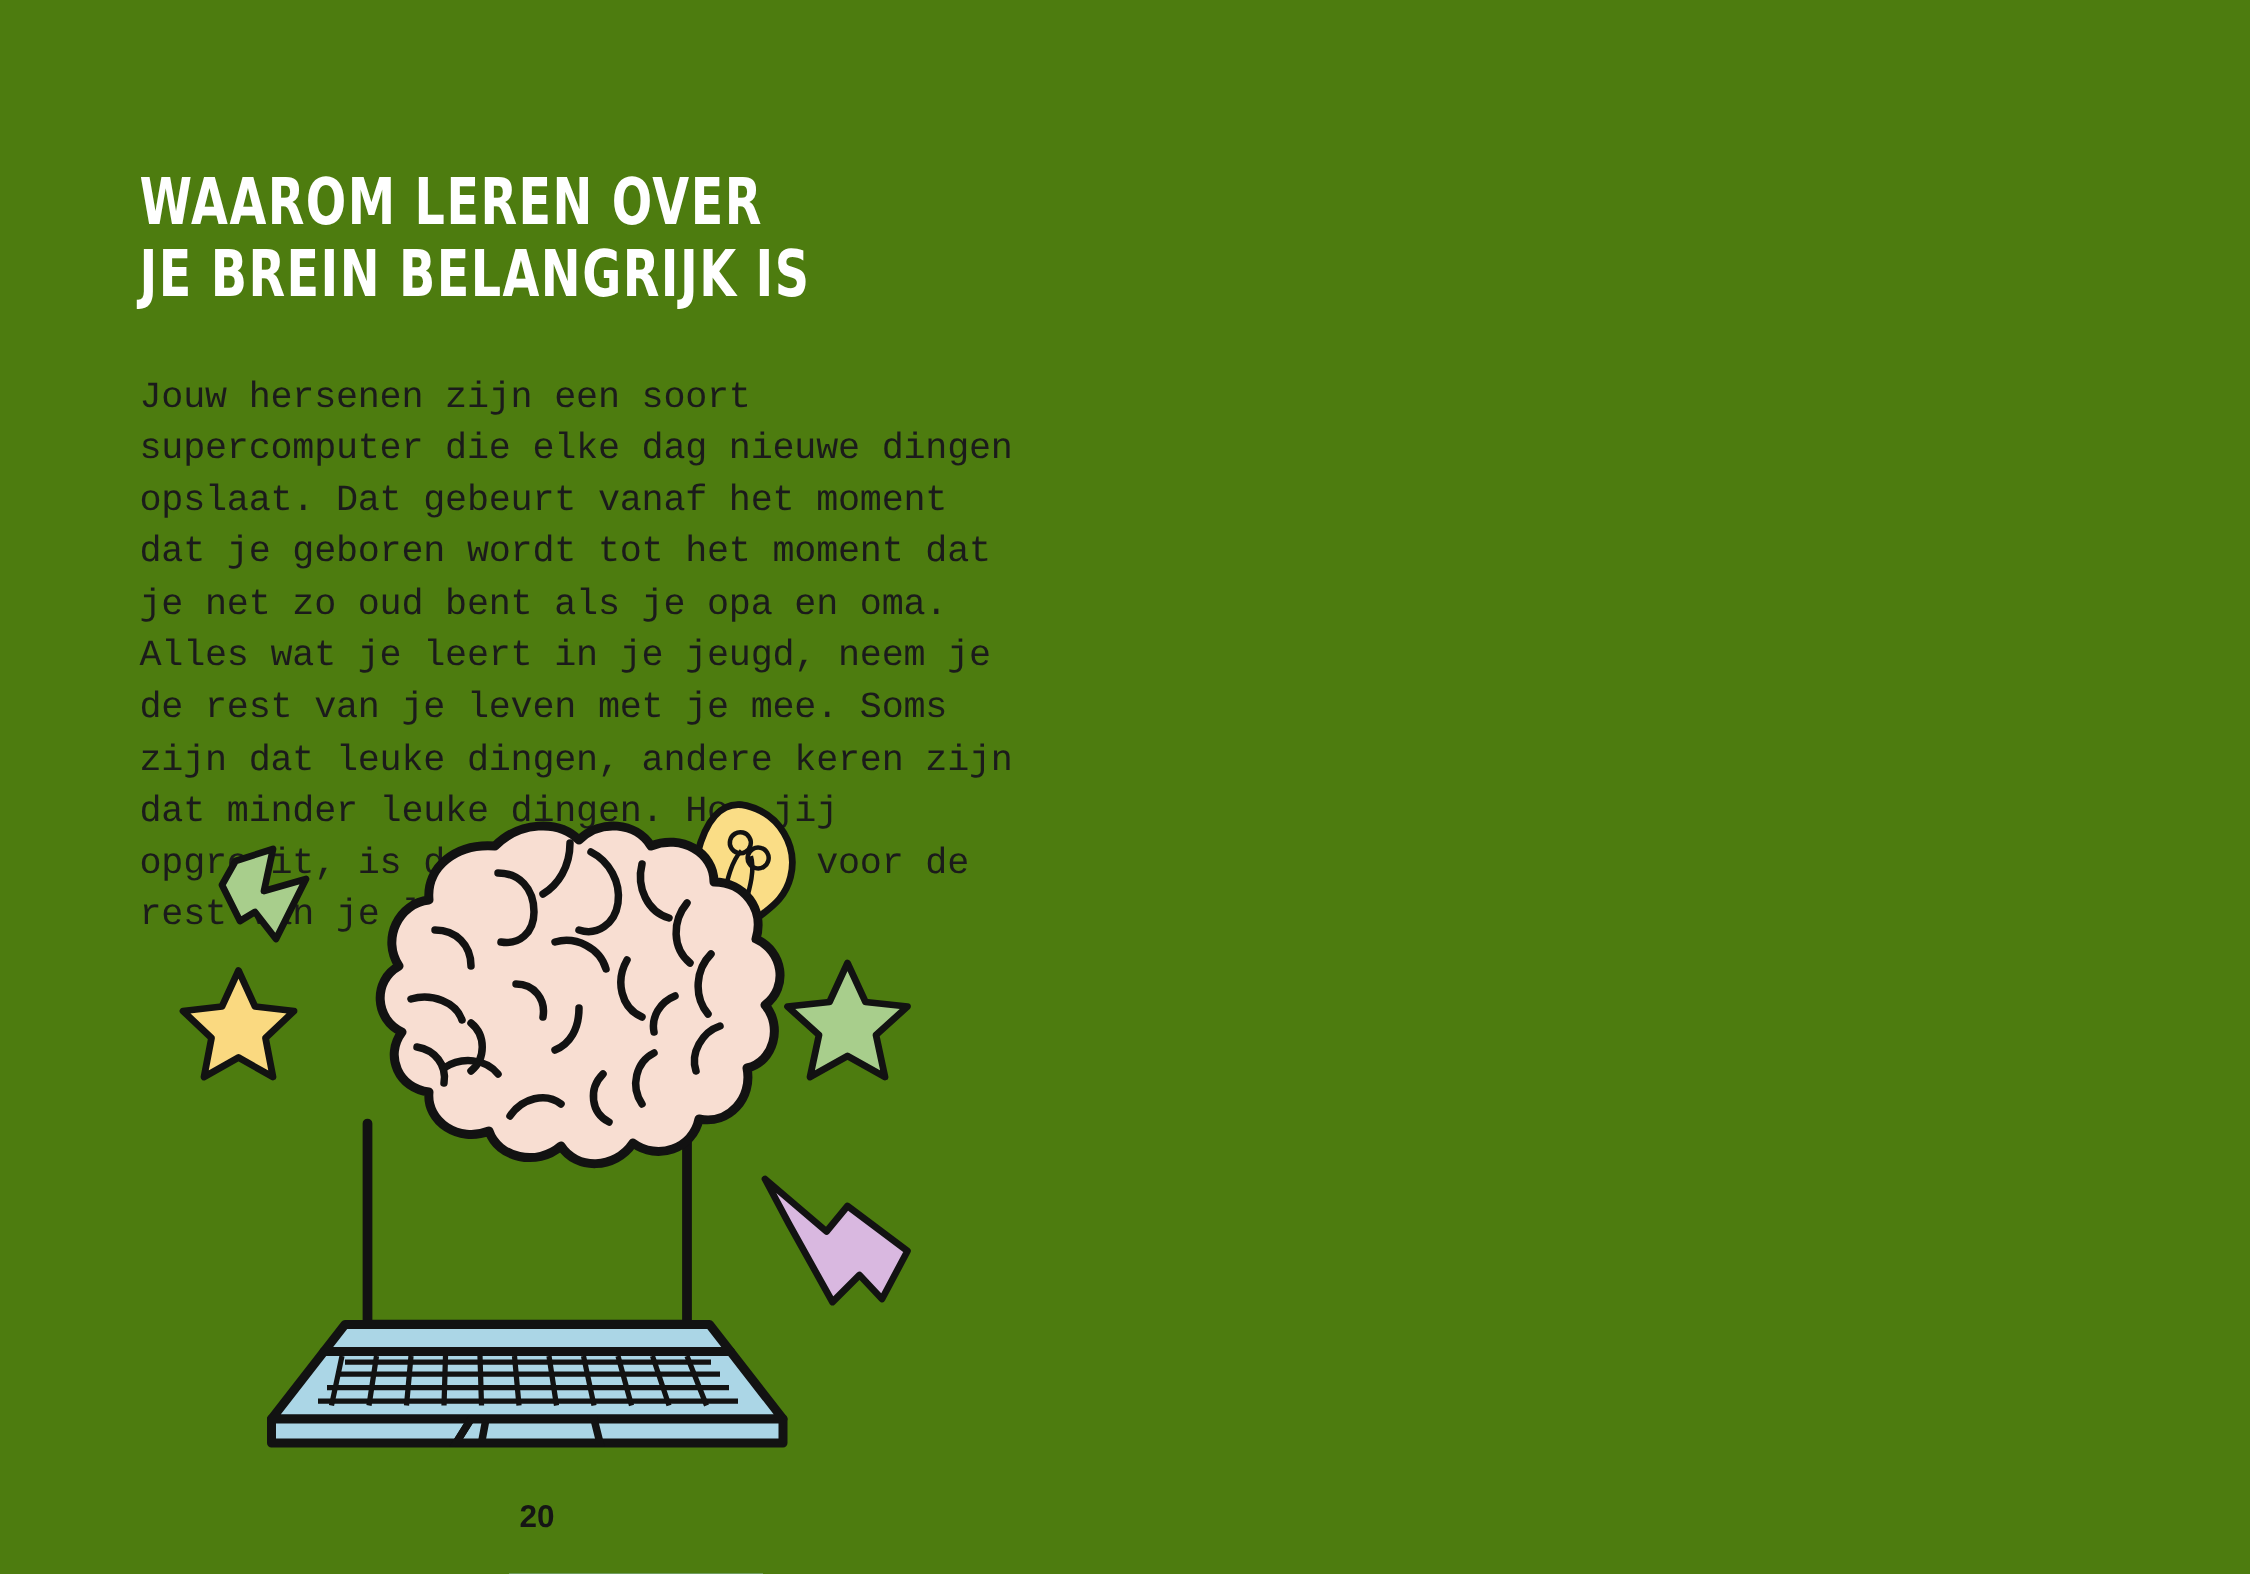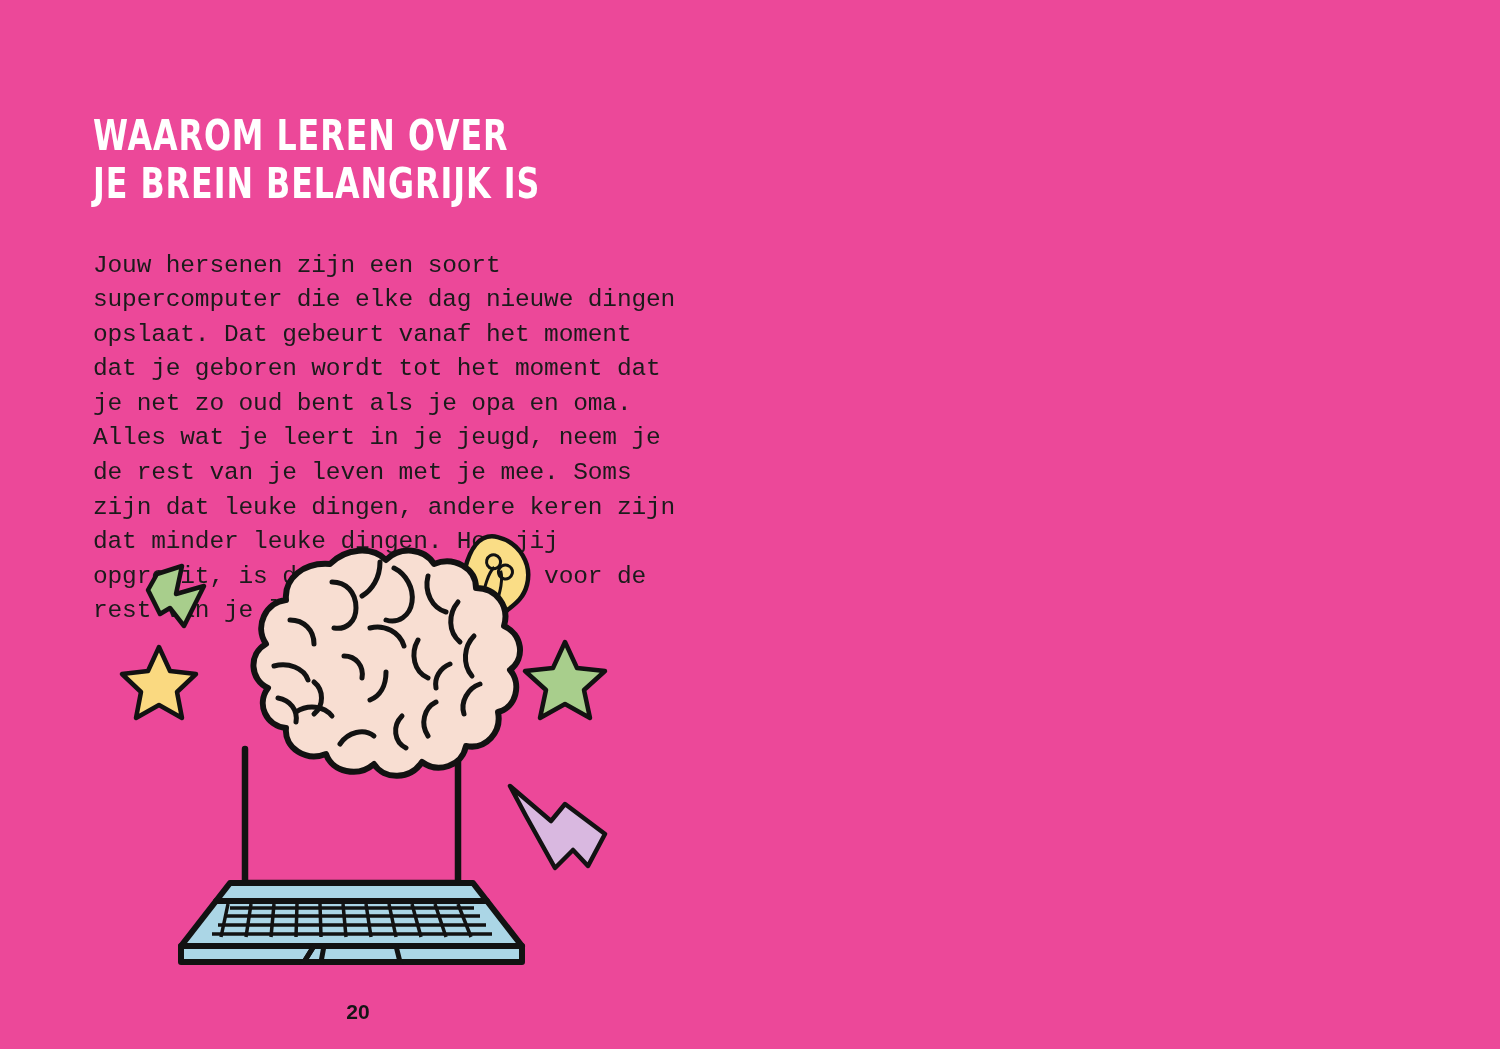--- a/index.html
+++ b/index.html
@@ -12,21 +12,21 @@
     background: #abd6e6;
     font-family: "Liberation Sans", sans-serif;
     overflow: hidden;
     position: relative;
   }
   .spread {
     position: absolute;
     inset: 0;
     width: 1500px;
     height: 1049px;
-    background: #ec4899;
+    background: #4d7c0f;
   }
   .page {
     position: absolute;
     top: 0;
     height: 1049px;
     width: 750px;
   }
   .page-left  { left: 0; }
   .page-right { left: 750px; }
 

